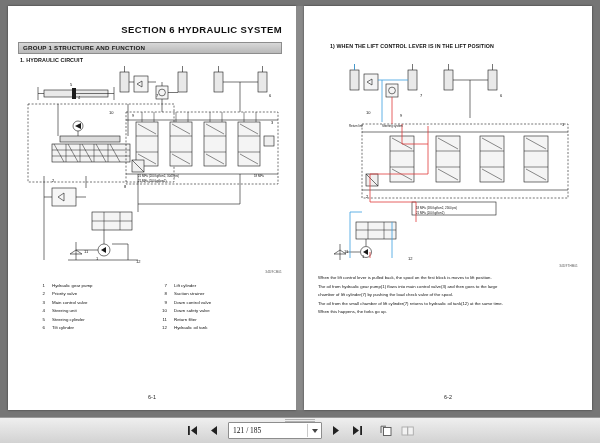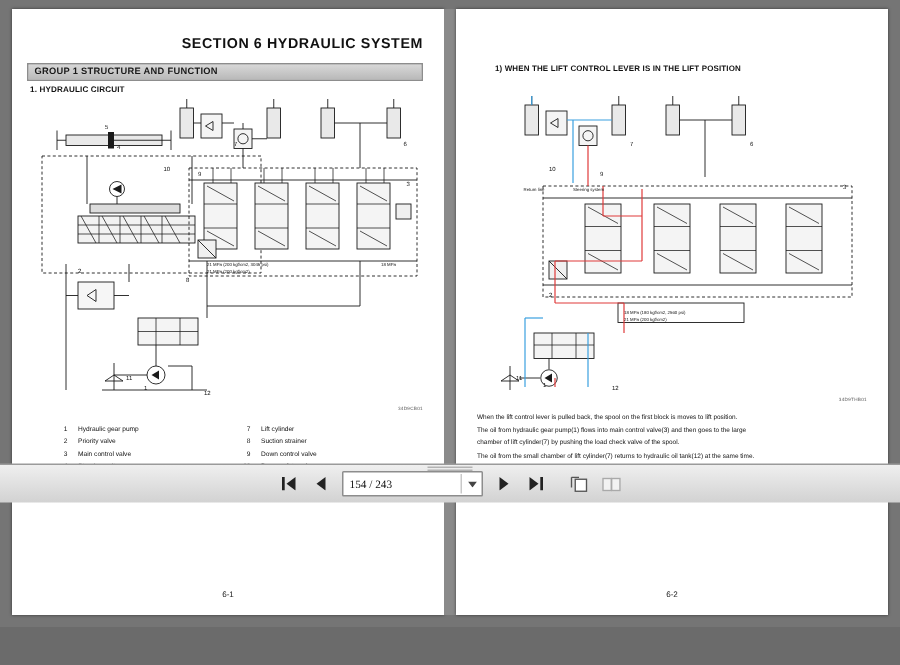--- a/index.html
+++ b/index.html
@@ -1,17 +1,17 @@
 <!DOCTYPE html>
 <html><head>
 <meta charset="utf-8">
 <style>
   html,body{margin:0;padding:0;background:#6b6b6b;}
   body{width:600px;height:443px;overflow:hidden;font-family:"Liberation Sans",sans-serif;}
-  .viewer{position:relative;width:600px;height:335px;background:#b91c1c;border-radius:17px;}
+  .viewer{position:relative;width:600px;height:443px;background:#b91c1c;border-radius:17px;}
 
   
   .pages{position:absolute;left:0;top:0;right:0;height:418px;background:#757575;overflow:hidden;}
   .spread{position:absolute;left:8px;top:6px;width:584px;height:404px;}
   .page{position:absolute;top:0;height:404px;background:#fff;box-shadow:0 0 2px rgba(0,0,0,.55);}
   .page.left{left:0;width:288px;}
   .page.right{left:296px;width:288px;}
   .gutter{position:absolute;left:288px;top:0;width:8px;height:404px;background:#8a8a8a;}
 
   
@@ -409,21 +409,21 @@
           </svg>
       </div>
 
       <div class="tbtn" title="Previous page">
         <svg width="8" height="9" viewBox="0 0 8 9">
             <path d="M7 0 L7 9 L1 4.5 Z" fill="#222"></path>
           </svg>
       </div>
 
       <div class="pagebox">
-        <div class="val" title="121 / 243">154 / 243</div>
+        <div class="val" title="121 / 243">121 / 185</div>
         <div class="caret">
           <svg width="6" height="4" viewBox="0 0 6 4">
               <path d="M0 0 L6 0 L3 4 Z" fill="#444"></path>
             </svg>
         </div>
       </div>
 
       <div class="tbtn" title="Next page">
         <svg width="8" height="9" viewBox="0 0 8 9">
             <path d="M1 0 L1 9 L7 4.5 Z" fill="#222"></path>

